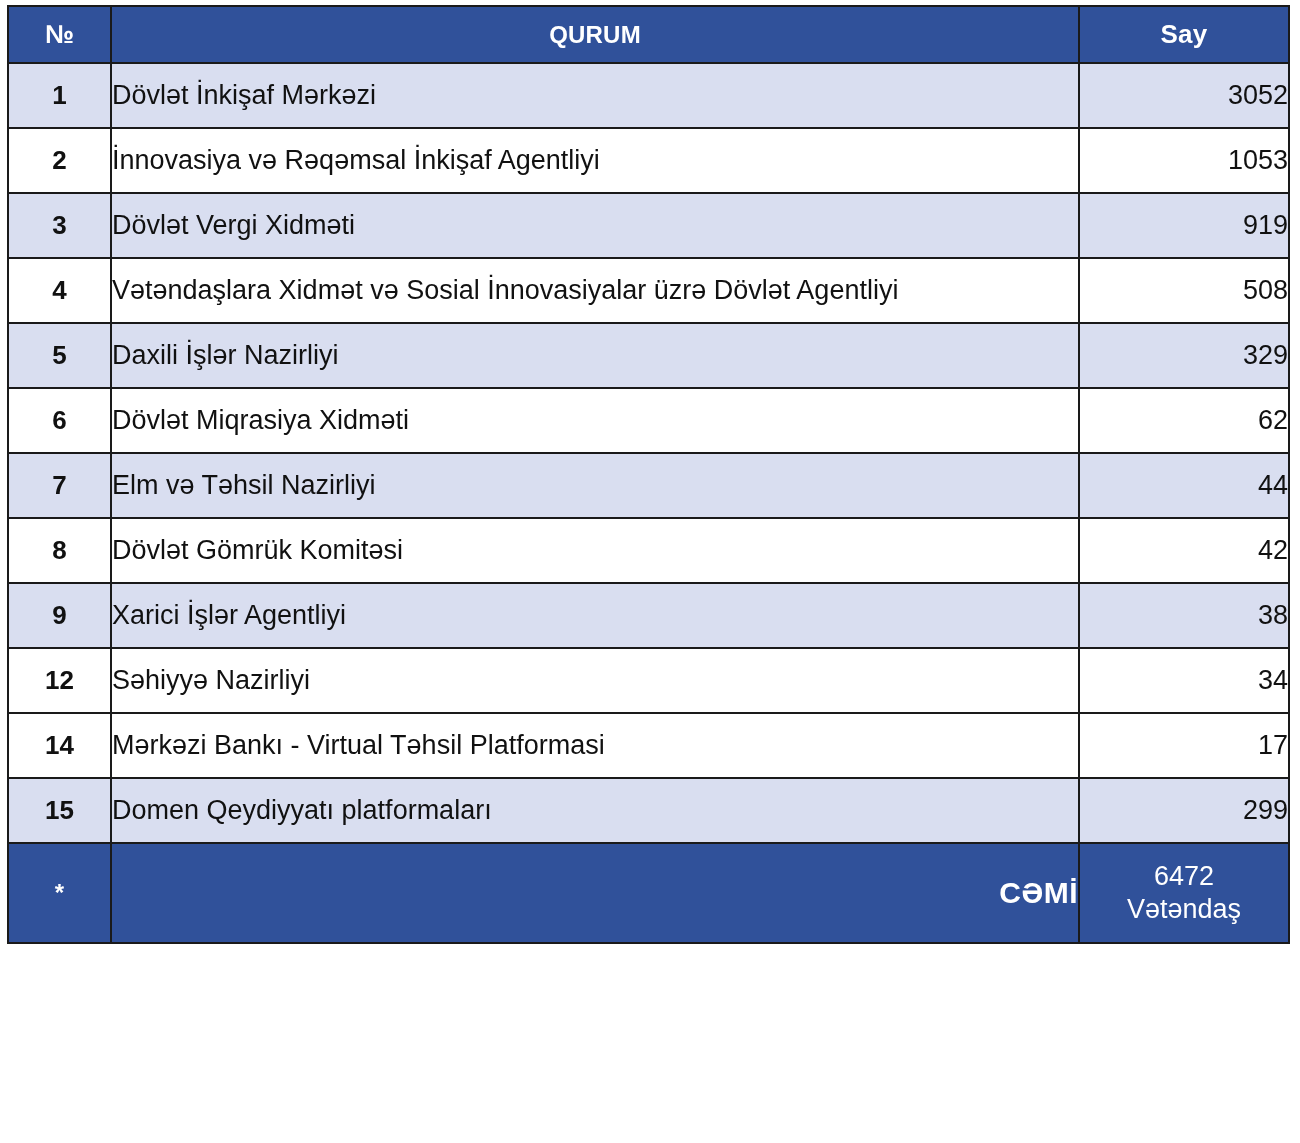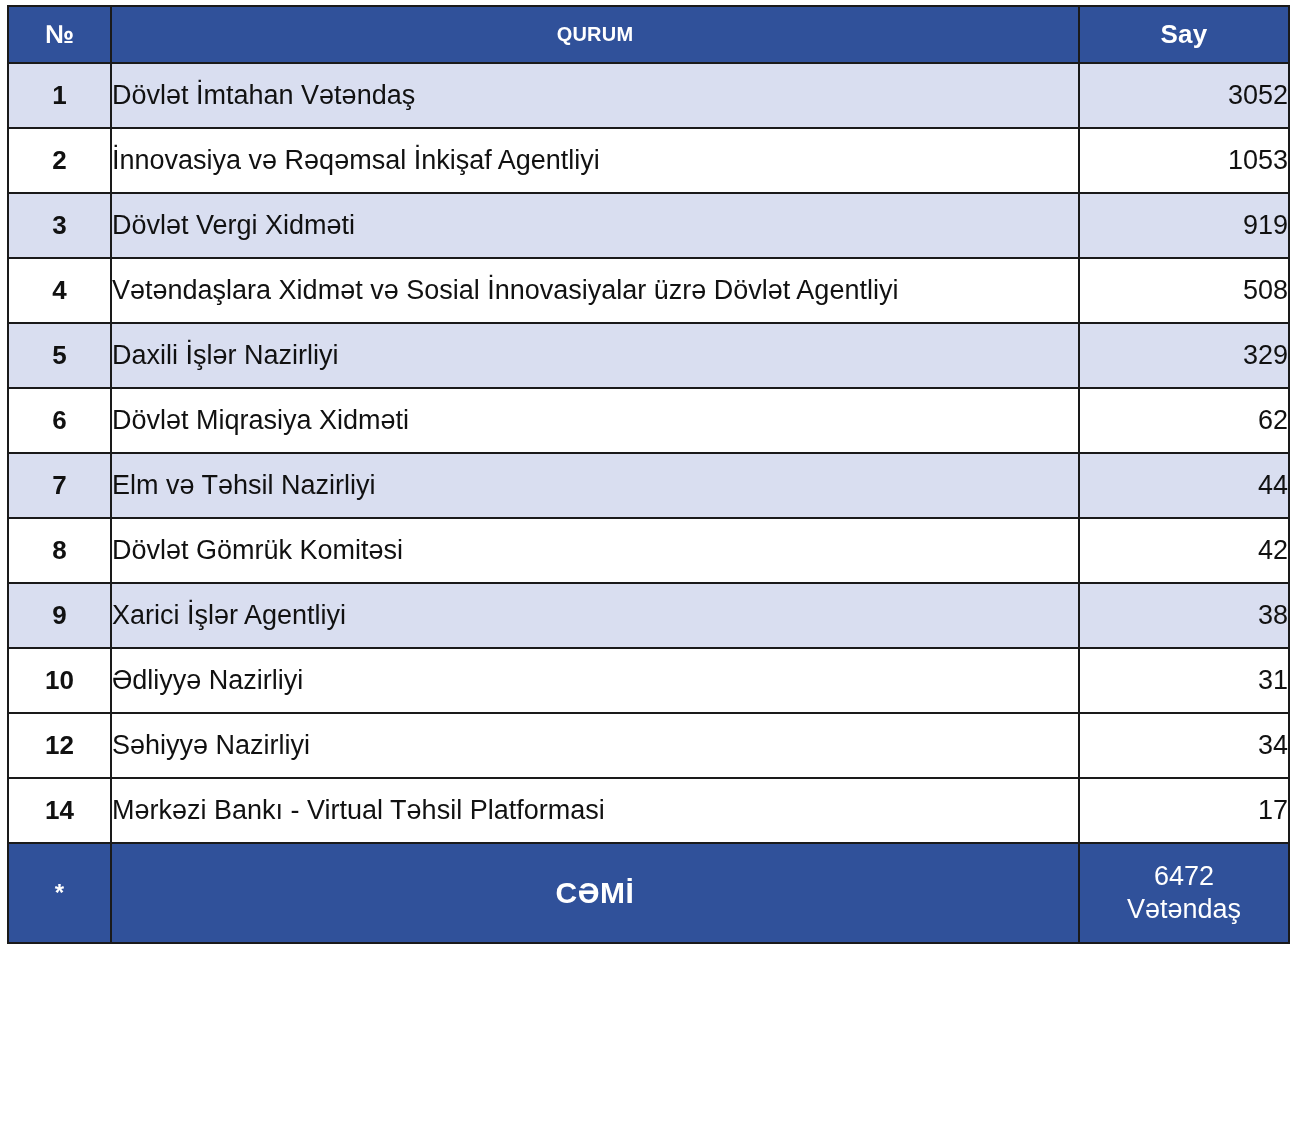--- a/index.html
+++ b/index.html
@@ -43,21 +43,21 @@
     background: #30519A;
     color: #ffffff;
     height: 57px;
     font-size: 27px;
     font-weight: bold;
     text-align: center;
     vertical-align: middle;
     letter-spacing: 0.2px;
   }
   th.h-no   { font-size: 26px; }
-  th.h-name { font-size: 20px; margin-left: 7px; }
+  th.h-name { font-size: 24px; margin-left: 7px; }
   th.h-cnt  { font-size: 26px; }
 
   
   tbody tr { height: 65px; }
   tbody tr.shade td { background: #D9DEF0; }
   tbody tr.plain td { background: #ffffff; }
 
   td.c-no {
     text-align: center;
     vertical-align: middle;
@@ -87,21 +87,21 @@
     background: #30519A;
     color: #ffffff;
   }
   td.t-no {
     text-align: center;
     vertical-align: middle;
     font-size: 24px;
     font-weight: bold;
   }
   td.t-label {
-    text-align: center;
+    text-align: right;
     vertical-align: middle;
     padding-left: 13px;
     font-size: 30px;
     font-weight: bold;
     letter-spacing: 0.5px;
   }
   td.t-value {
     text-align: center;
     vertical-align: middle;
     font-size: 27px;
@@ -124,21 +124,21 @@
     <thead>
       <tr>
         <th class="h-no">№</th>
         <th class="h-name">QURUM</th>
         <th class="h-cnt">Say</th>
       </tr>
     </thead>
     <tbody id="tbody">
         <tr class="shade">
           <td class="c-no">1</td>
-          <td class="c-name">Dövlət İmtahan Vətəndaş</td>
+          <td class="c-name">Dövlət İnkişaf Mərkəzi</td>
           <td class="c-cnt">3052</td>
         </tr>
         <tr class="plain">
           <td class="c-no">2</td>
           <td class="c-name">İnnovasiya və Rəqəmsal İnkişaf Agentliyi</td>
           <td class="c-cnt">1053</td>
         </tr>
         <tr class="shade">
           <td class="c-no">3</td>
           <td class="c-name">Dövlət Vergi Xidməti</td>
@@ -168,33 +168,33 @@
           <td class="c-no">8</td>
           <td class="c-name">Dövlət Gömrük Komitəsi</td>
           <td class="c-cnt">42</td>
         </tr>
         <tr class="shade">
           <td class="c-no">9</td>
           <td class="c-name">Xarici İşlər Agentliyi</td>
           <td class="c-cnt">38</td>
         </tr>
         <tr class="plain">
-          <td class="c-no">10</td>
-          <td class="c-name">Ədliyyə Nazirliyi</td>
-          <td class="c-cnt">31</td>
-        </tr>
-        <tr class="plain">
           <td class="c-no">12</td>
           <td class="c-name">Səhiyyə Nazirliyi</td>
           <td class="c-cnt">34</td>
         </tr>
         <tr class="plain">
           <td class="c-no">14</td>
           <td class="c-name">Mərkəzi Bankı - Virtual Təhsil Platformasi</td>
           <td class="c-cnt">17</td>
+        </tr>
+        <tr class="shade">
+          <td class="c-no">15</td>
+          <td class="c-name">Domen Qeydiyyatı platformaları</td>
+          <td class="c-cnt">299</td>
         </tr>
       </tbody>
     <tfoot>
       <tr class="total-row">
         <td class="t-no">*</td>
         <td class="t-label">CƏMİ</td>
         <td class="t-value">
           <span class="tv-num">6472</span>
           <span class="tv-unit">Vətəndaş</span>
         </td>

